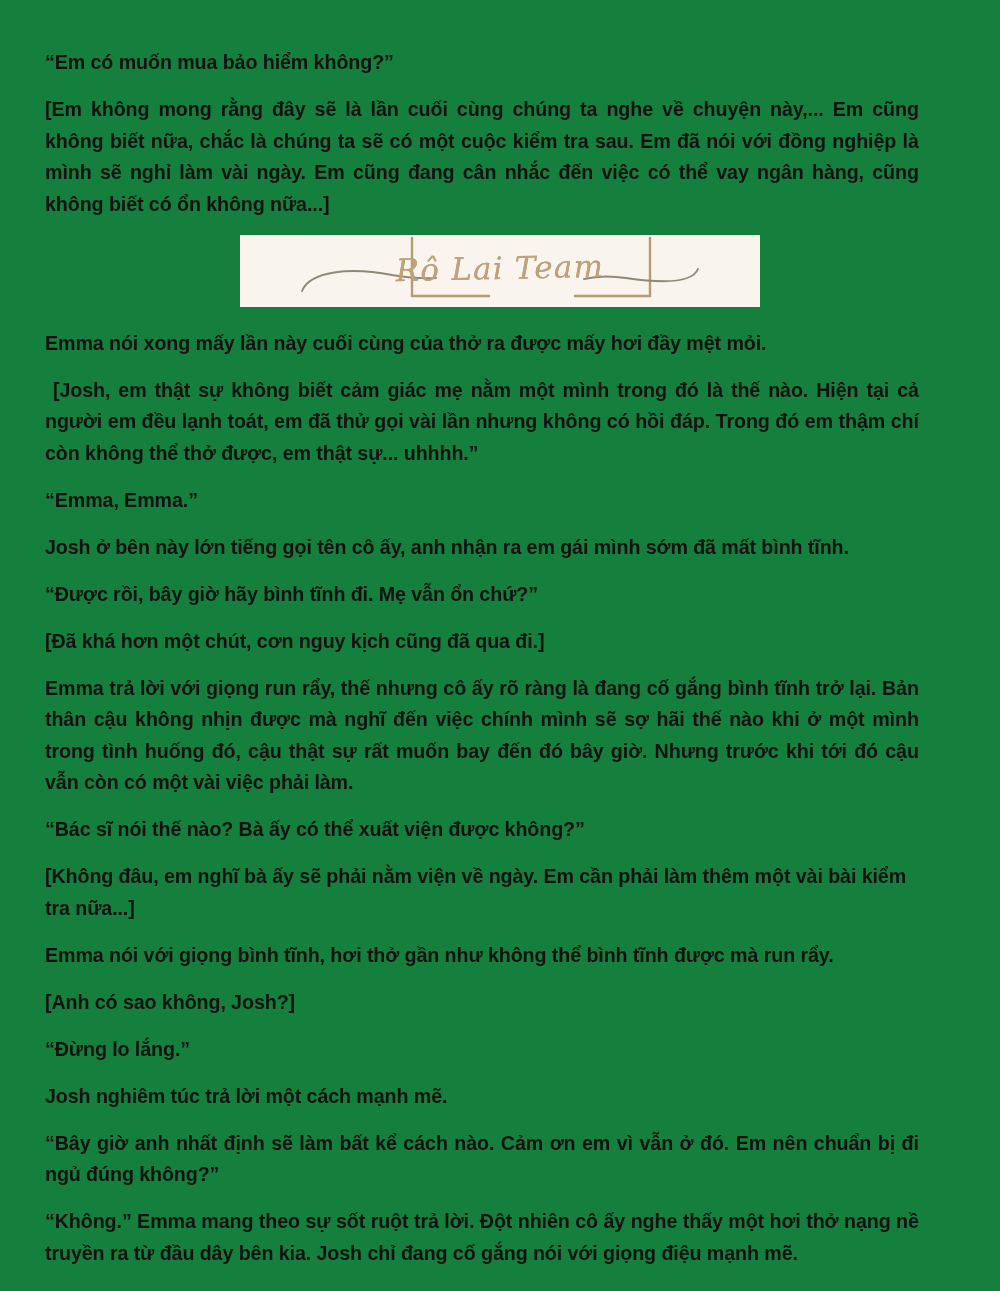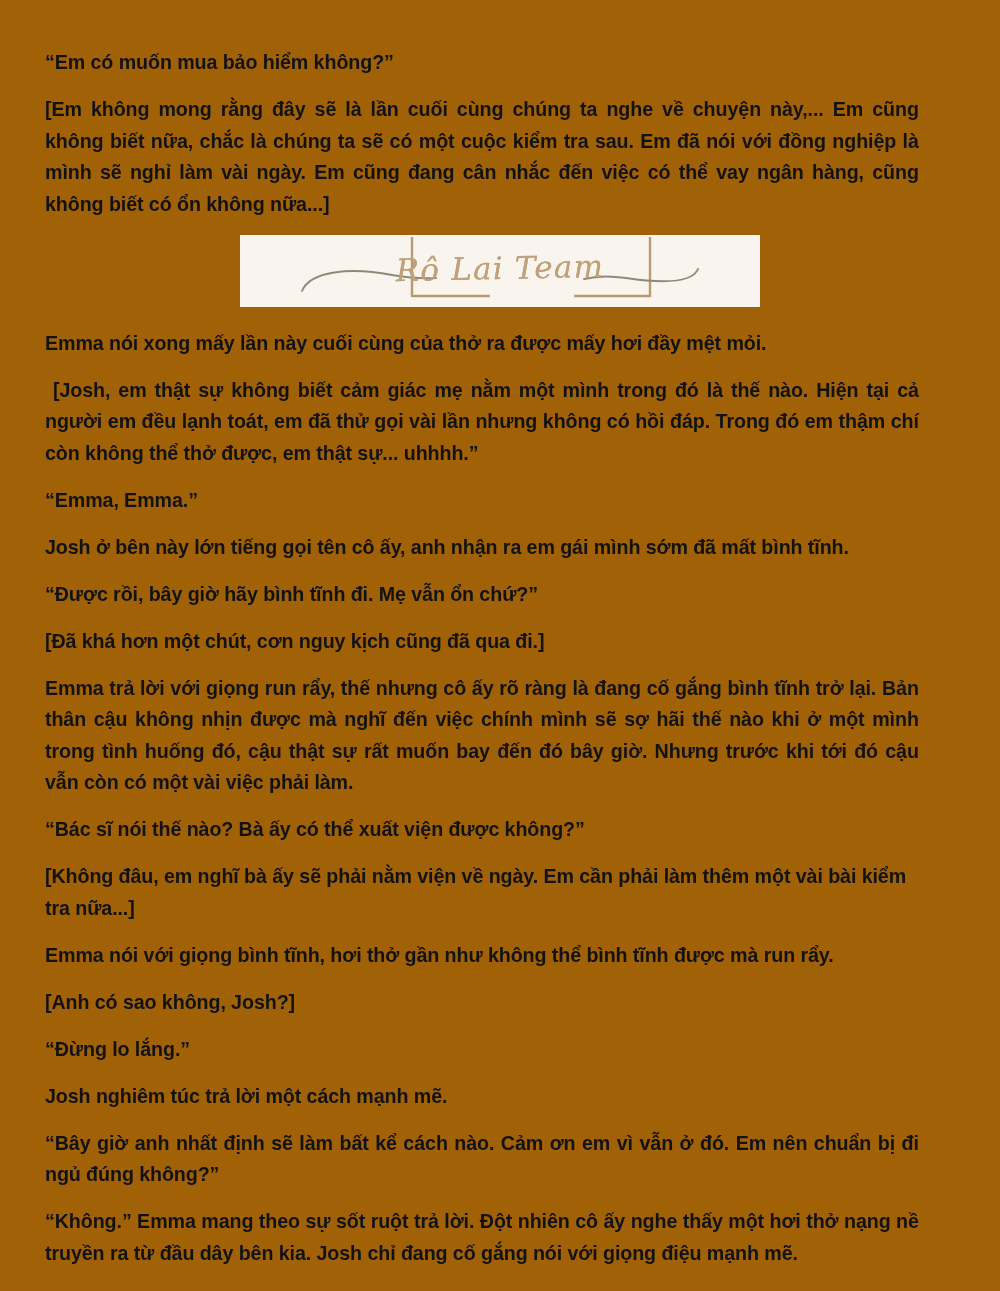--- a/index.html
+++ b/index.html
@@ -11,21 +11,21 @@
     height: 1291px;
     background: #fdfdfd;
     font-family: "Liberation Sans", "DejaVu Sans", sans-serif;
     overflow: hidden;
   }
 
   #page {
     position: relative;
     width: 1000px;
     height: 1291px;
-    background: #a16207;
+    background: #15803d;
     box-sizing: border-box;
     padding: 46px 40px 0 45px;
   }
 
   .para {
     color: #121212;
     font-family: "Liberation Sans", "DejaVu Sans", sans-serif;
     font-weight: bold;
     font-size: 20.6px;
     line-height: 31.5px;

